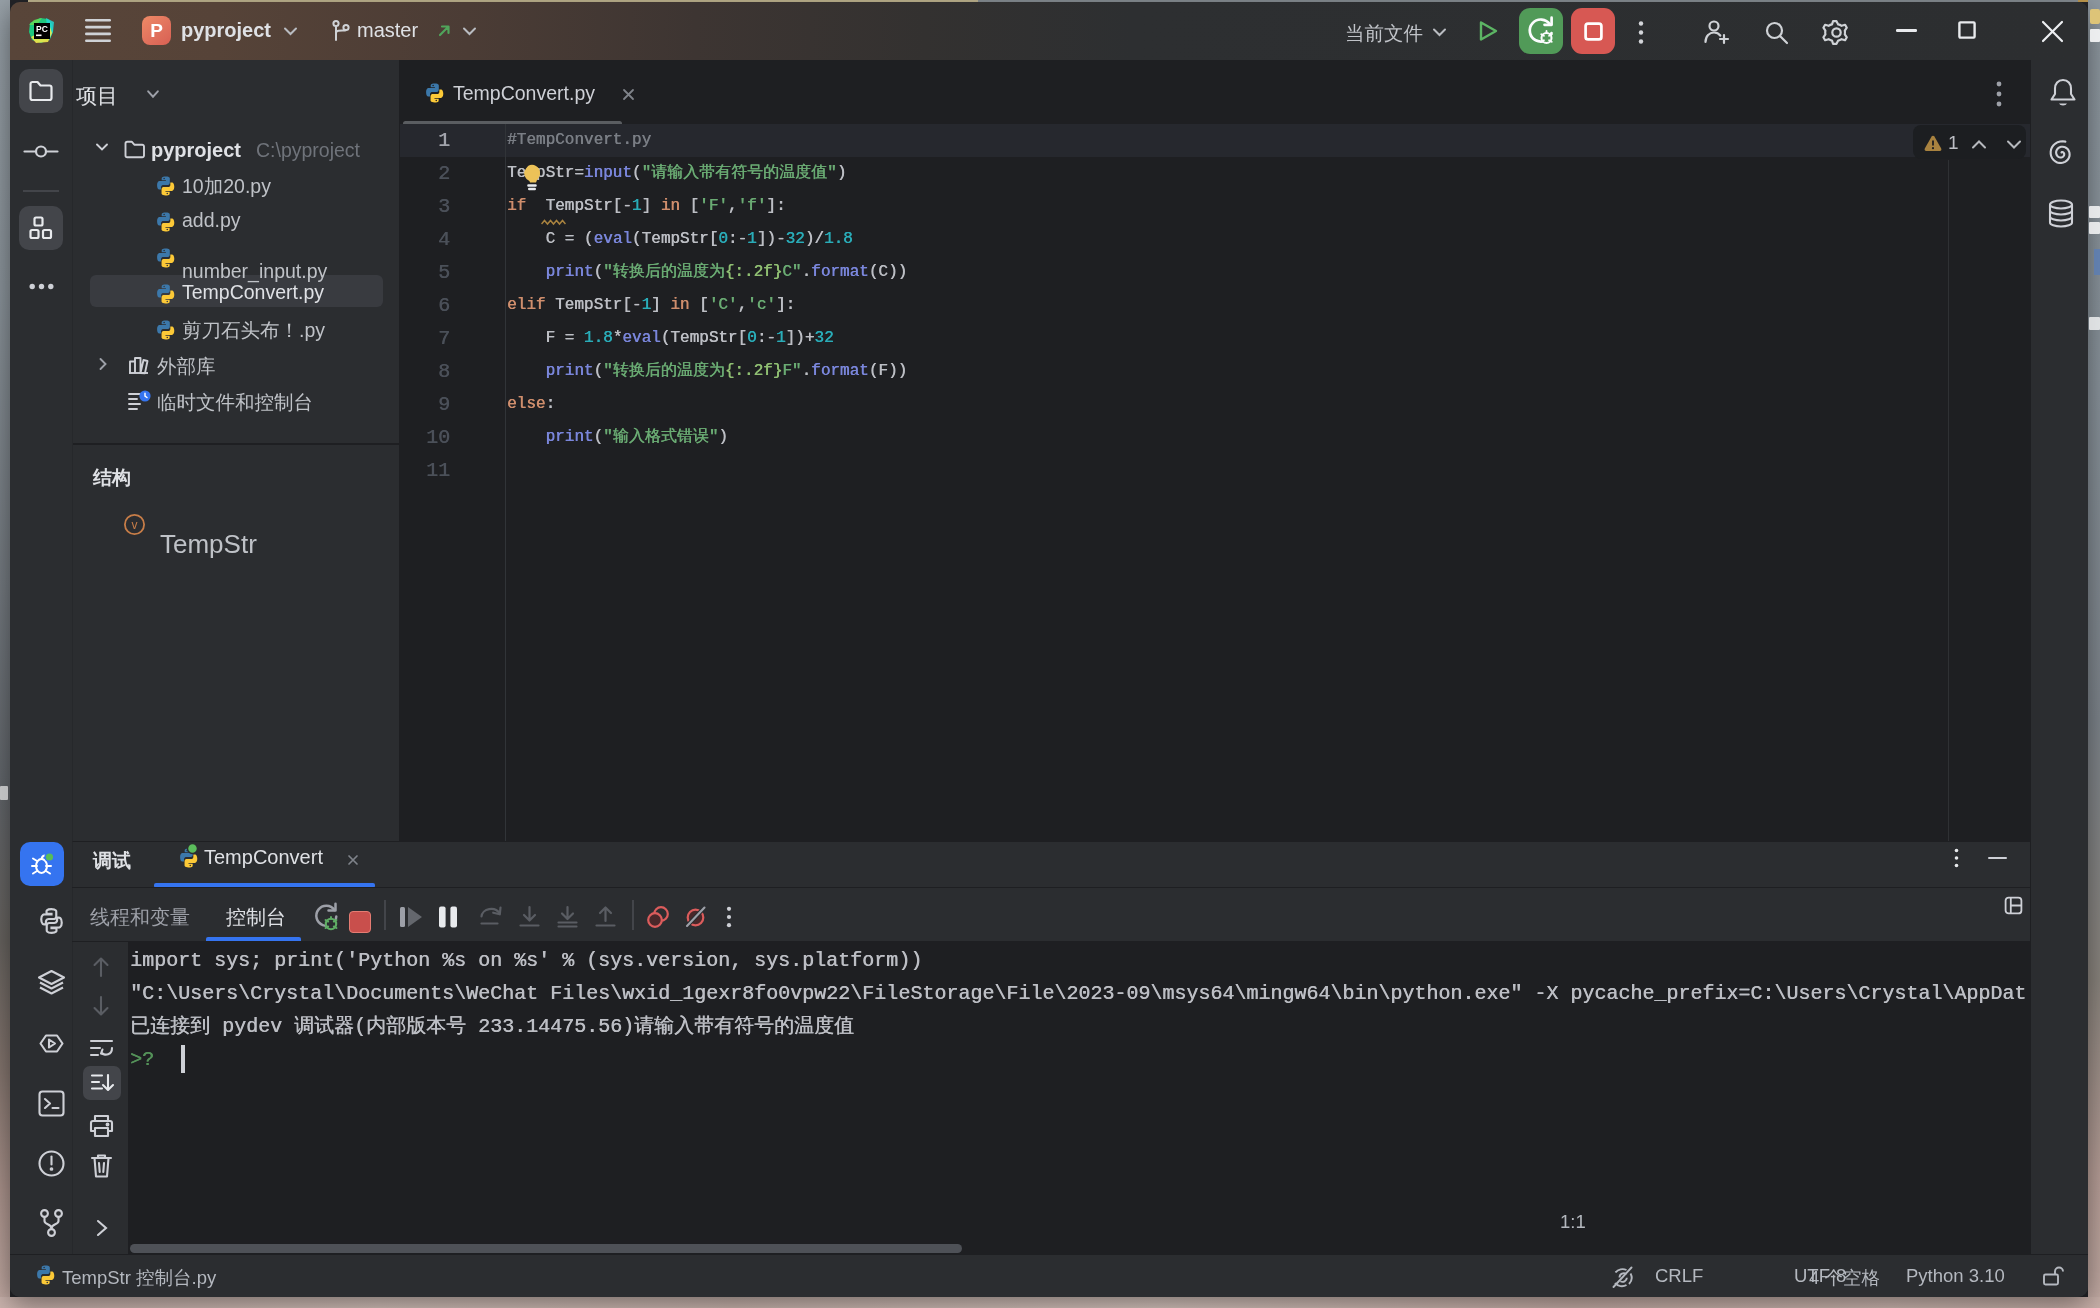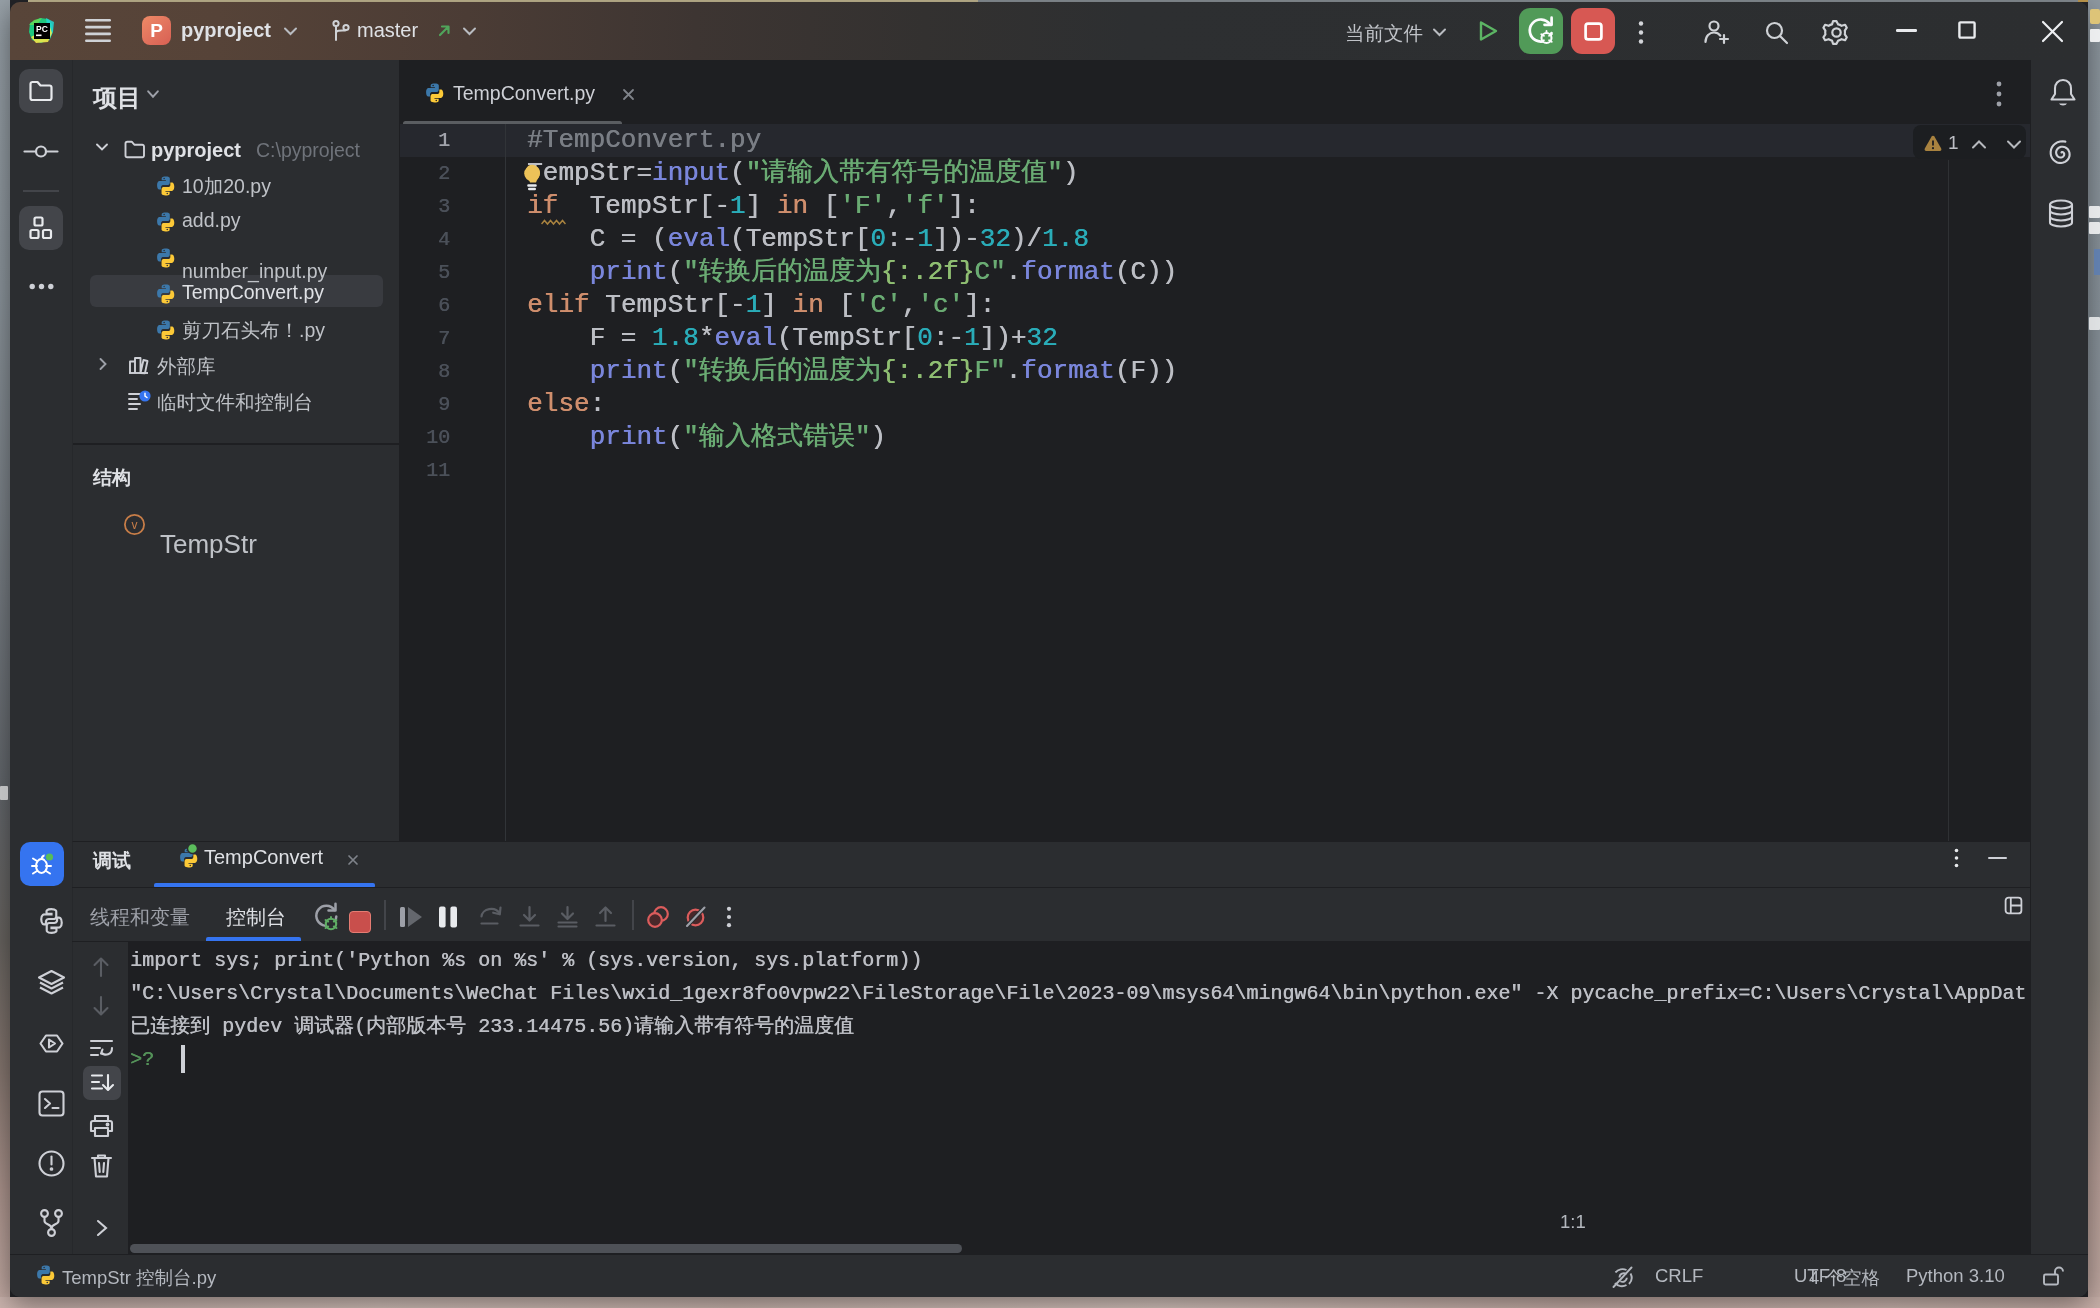--- a/index.html
+++ b/index.html
@@ -193,21 +193,21 @@
   <svg class="abs" style="left:27px;top:1206px" width="29" height="31" viewBox="0 0 29 31">
     <g fill="none" stroke="#CED0D6" stroke-width="2.1" stroke-linecap="round">
         <circle cx="7.5" cy="5.5" r="3.4"></circle>
         <circle cx="21.5" cy="5.5" r="3.4"></circle>
         <circle cx="14.5" cy="24.5" r="3.4"></circle>
         <path d="M7.5 9 v4 c0 4 7 2.5 7 7.5 M21.5 9 v4 c0 4-7 2.5-7 7.5"></path>
       </g>
   </svg>
   <div class="abs" id="panelP"></div>
 
-  <div class="abs t-ui" style="left:83px;top:80px;font-size:24px;font-weight:bold;">项目</div>
+  <div class="abs t-ui" style="left:66px;top:80px;font-size:21px;font-weight:normal;">项目</div>
   <svg class="abs" style="left:136px;top:87px" width="14" height="10" viewBox="0 0 13 9">
       <path d="M2 2 L6.5 7 L11 2" fill="none" stroke="#9DA0A8" stroke-width="1.8" stroke-linecap="round"></path>
     </svg>
   <div class="abs" style="left:80px;top:273px;width:293px;height:32px;border-radius:6px;background:#393B40;"></div>
   <svg class="abs" style="left:85px;top:140px" width="14" height="10" viewBox="0 0 14 10">
       <path d="M2 2.5 L7 7.5 L12 2.5" fill="none" stroke="#CED0D6" stroke-width="1.9" stroke-linecap="round"></path>
     </svg>
   <svg class="abs" style="left:113px;top:136px" width="23" height="23" viewBox="0 0 23 23">
       <path d="M2.5 5.5 a1.8 1.8 0 0 1 1.8-1.8 h4.4 l2.6 3 h7.9 a1.8 1.8 0 0 1 1.8 1.8 v9 a1.8 1.8 0 0 1-1.8 1.8 H4.3 a1.8 1.8 0 0 1-1.8-1.8 Z" fill="none" stroke="#CED0D6" stroke-width="1.9" stroke-linejoin="round"></path>
     </svg>
@@ -293,21 +293,21 @@
 3
 4
 5
 6
 7
 8
 9
 10
 11</pre>
 
-  <pre class="abs mono" style="left:497px;top:121.5px;margin:0;font-size:26px;line-height:33px;color:#BCBEC4;padding-left:20px;"><span style="color:#7A7E85">#TempConvert.py</span>
+  <pre class="abs mono" style="left:497px;top:121.5px;margin:0;font-size:16px;line-height:33px;color:#BCBEC4;"><span style="color:#7A7E85">#TempConvert.py</span>
 TempStr=<span style="color:#7A86DB">input</span>(<span style="color:#6AAB73">"请输入带有符号的温度值"</span>)
 <span style="color:#CF8E6D">if</span>  TempStr[-<span style="color:#2AACB8">1</span>] <span style="color:#CF8E6D">in</span> [<span style="color:#6AAB73">'F'</span>,<span style="color:#6AAB73">'f'</span>]:
     C = (<span style="color:#7A86DB">eval</span>(TempStr[<span style="color:#2AACB8">0</span>:-<span style="color:#2AACB8">1</span>])-<span style="color:#2AACB8">32</span>)/<span style="color:#2AACB8">1.8</span>
     <span style="color:#7A86DB">print</span>(<span style="color:#6AAB73">"转换后的温度为<span style="color:#8FBE72">{:.2f}</span>C"</span>.<span style="color:#7A86DB">format</span>(C))
 <span style="color:#CF8E6D">elif</span> TempStr[-<span style="color:#2AACB8">1</span>] <span style="color:#CF8E6D">in</span> [<span style="color:#6AAB73">'C'</span>,<span style="color:#6AAB73">'c'</span>]:
     F = <span style="color:#2AACB8">1.8</span>*<span style="color:#7A86DB">eval</span>(TempStr[<span style="color:#2AACB8">0</span>:-<span style="color:#2AACB8">1</span>])+<span style="color:#2AACB8">32</span>
     <span style="color:#7A86DB">print</span>(<span style="color:#6AAB73">"转换后的温度为<span style="color:#8FBE72">{:.2f}</span>F"</span>.<span style="color:#7A86DB">format</span>(F))
 <span style="color:#CF8E6D">else</span>:
     <span style="color:#7A86DB">print</span>(<span style="color:#6AAB73">"输入格式错误"</span>)</pre>
 

